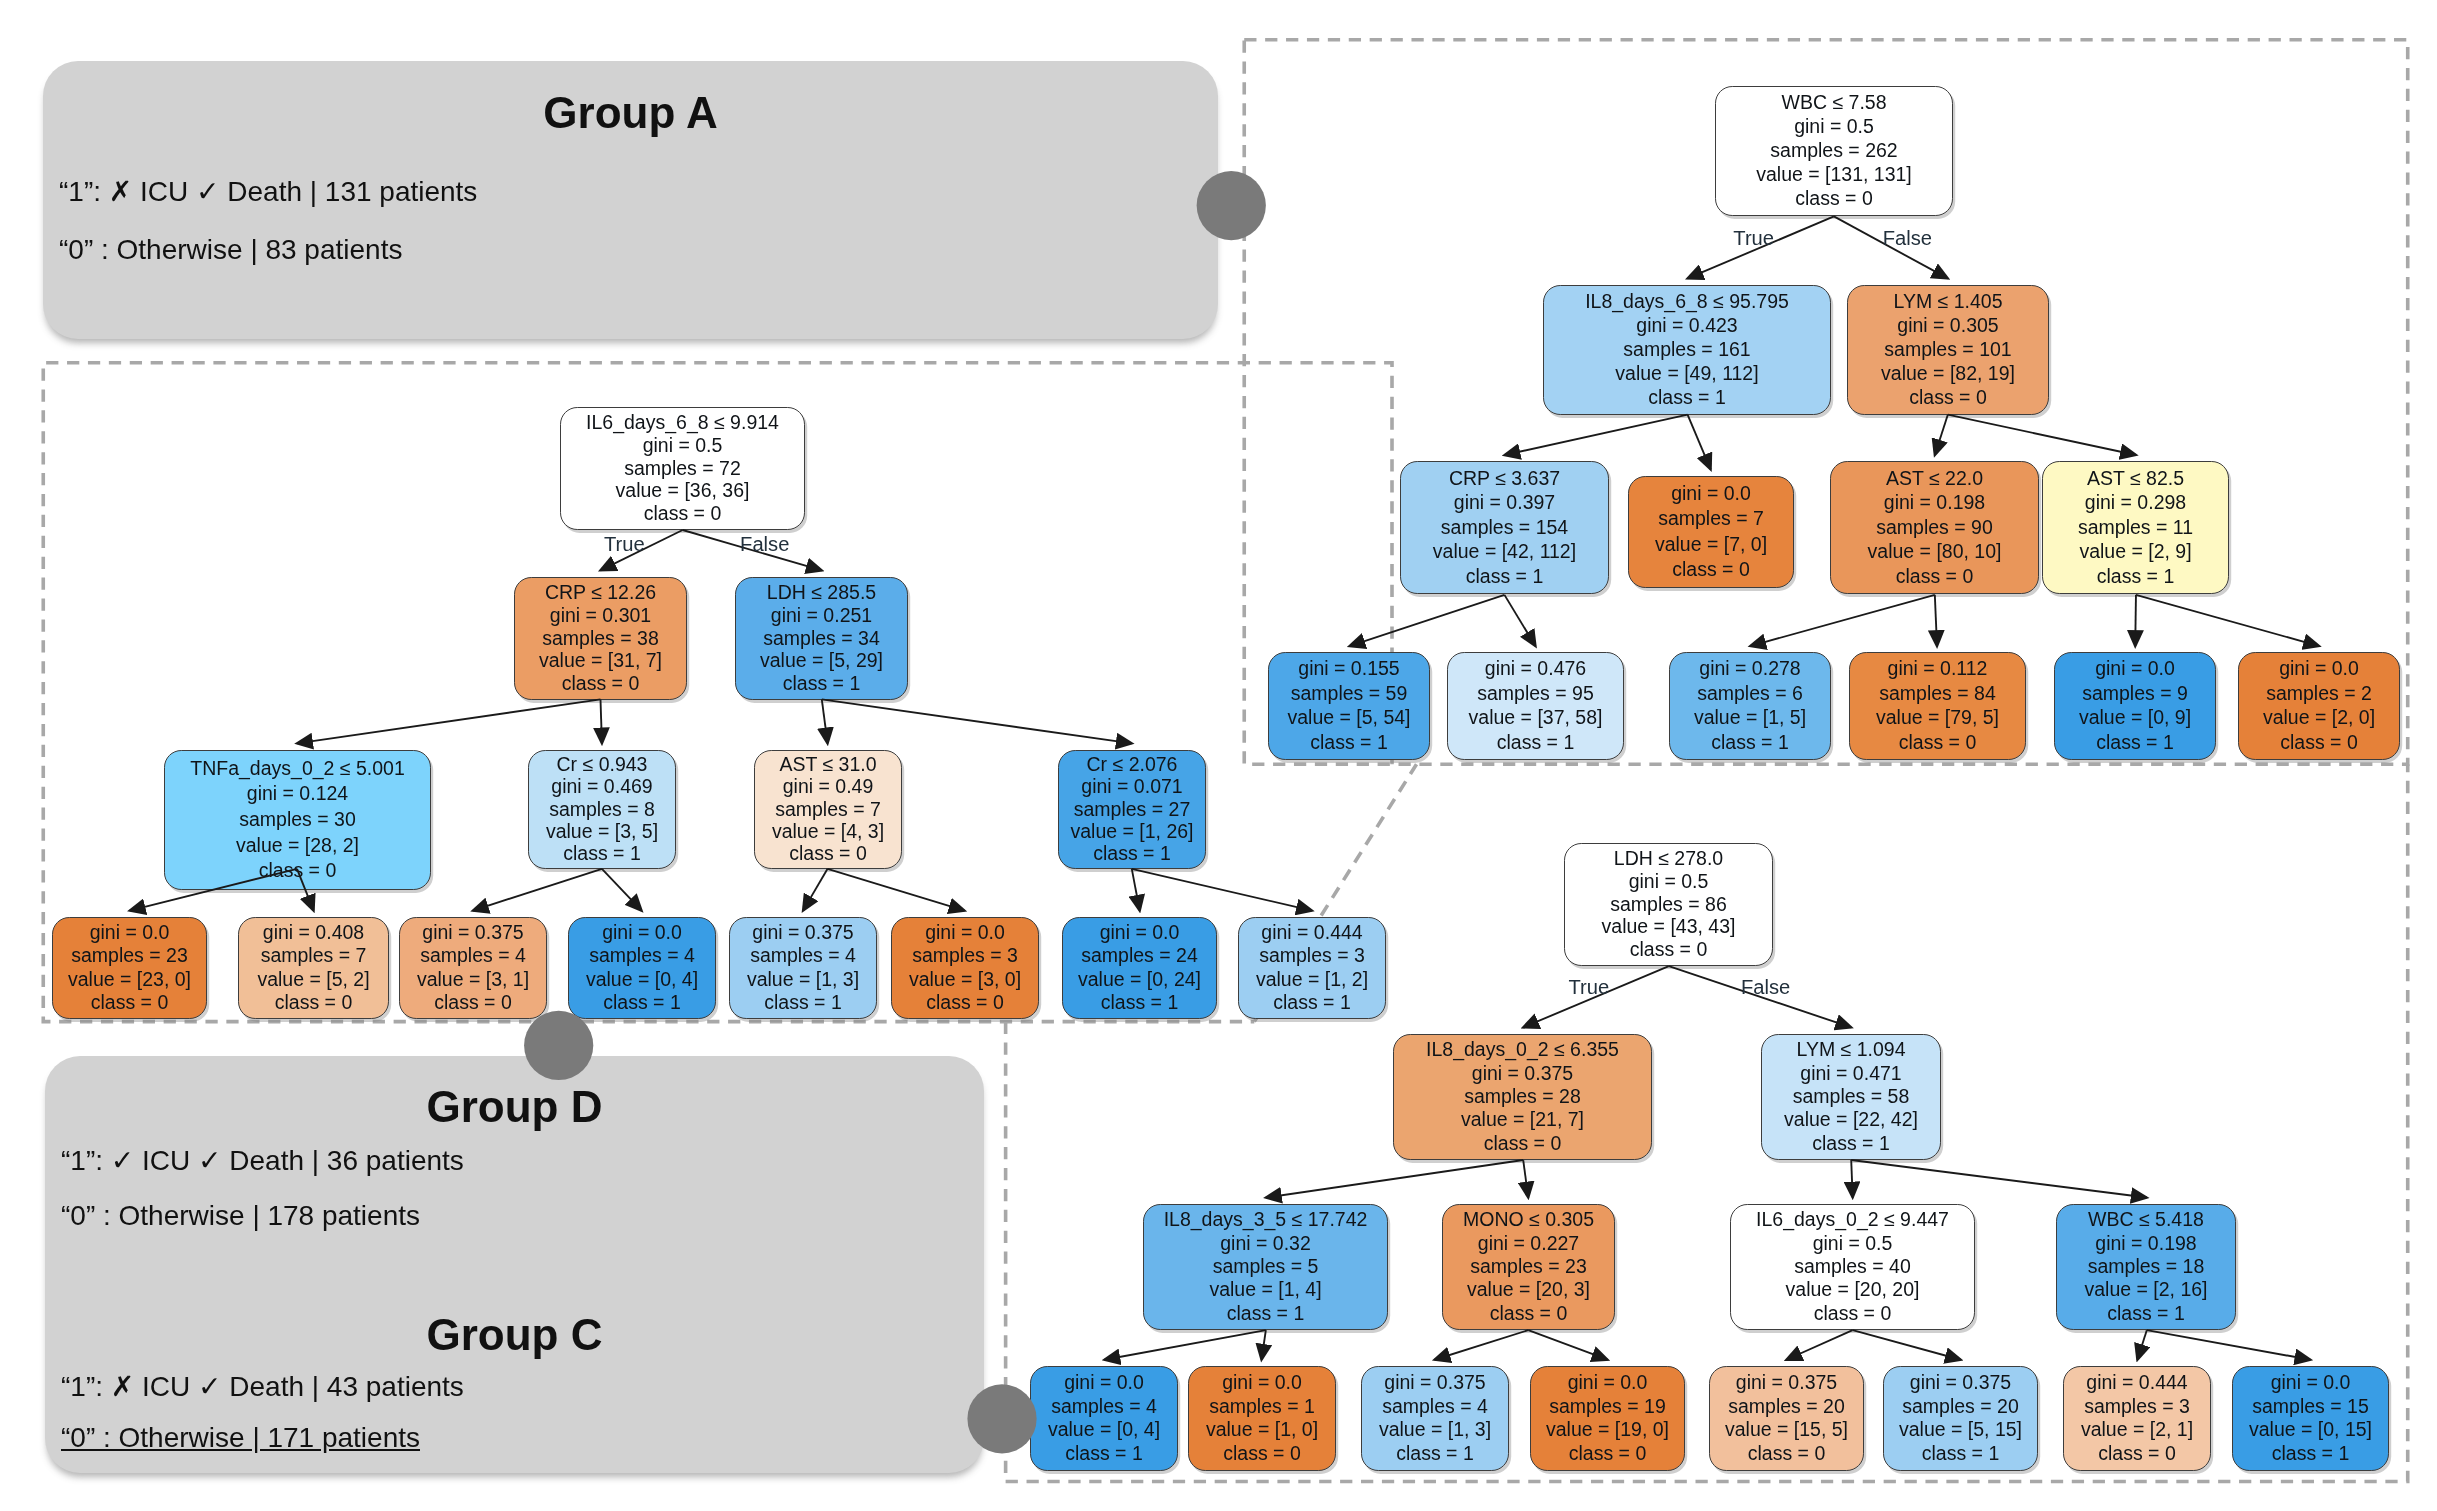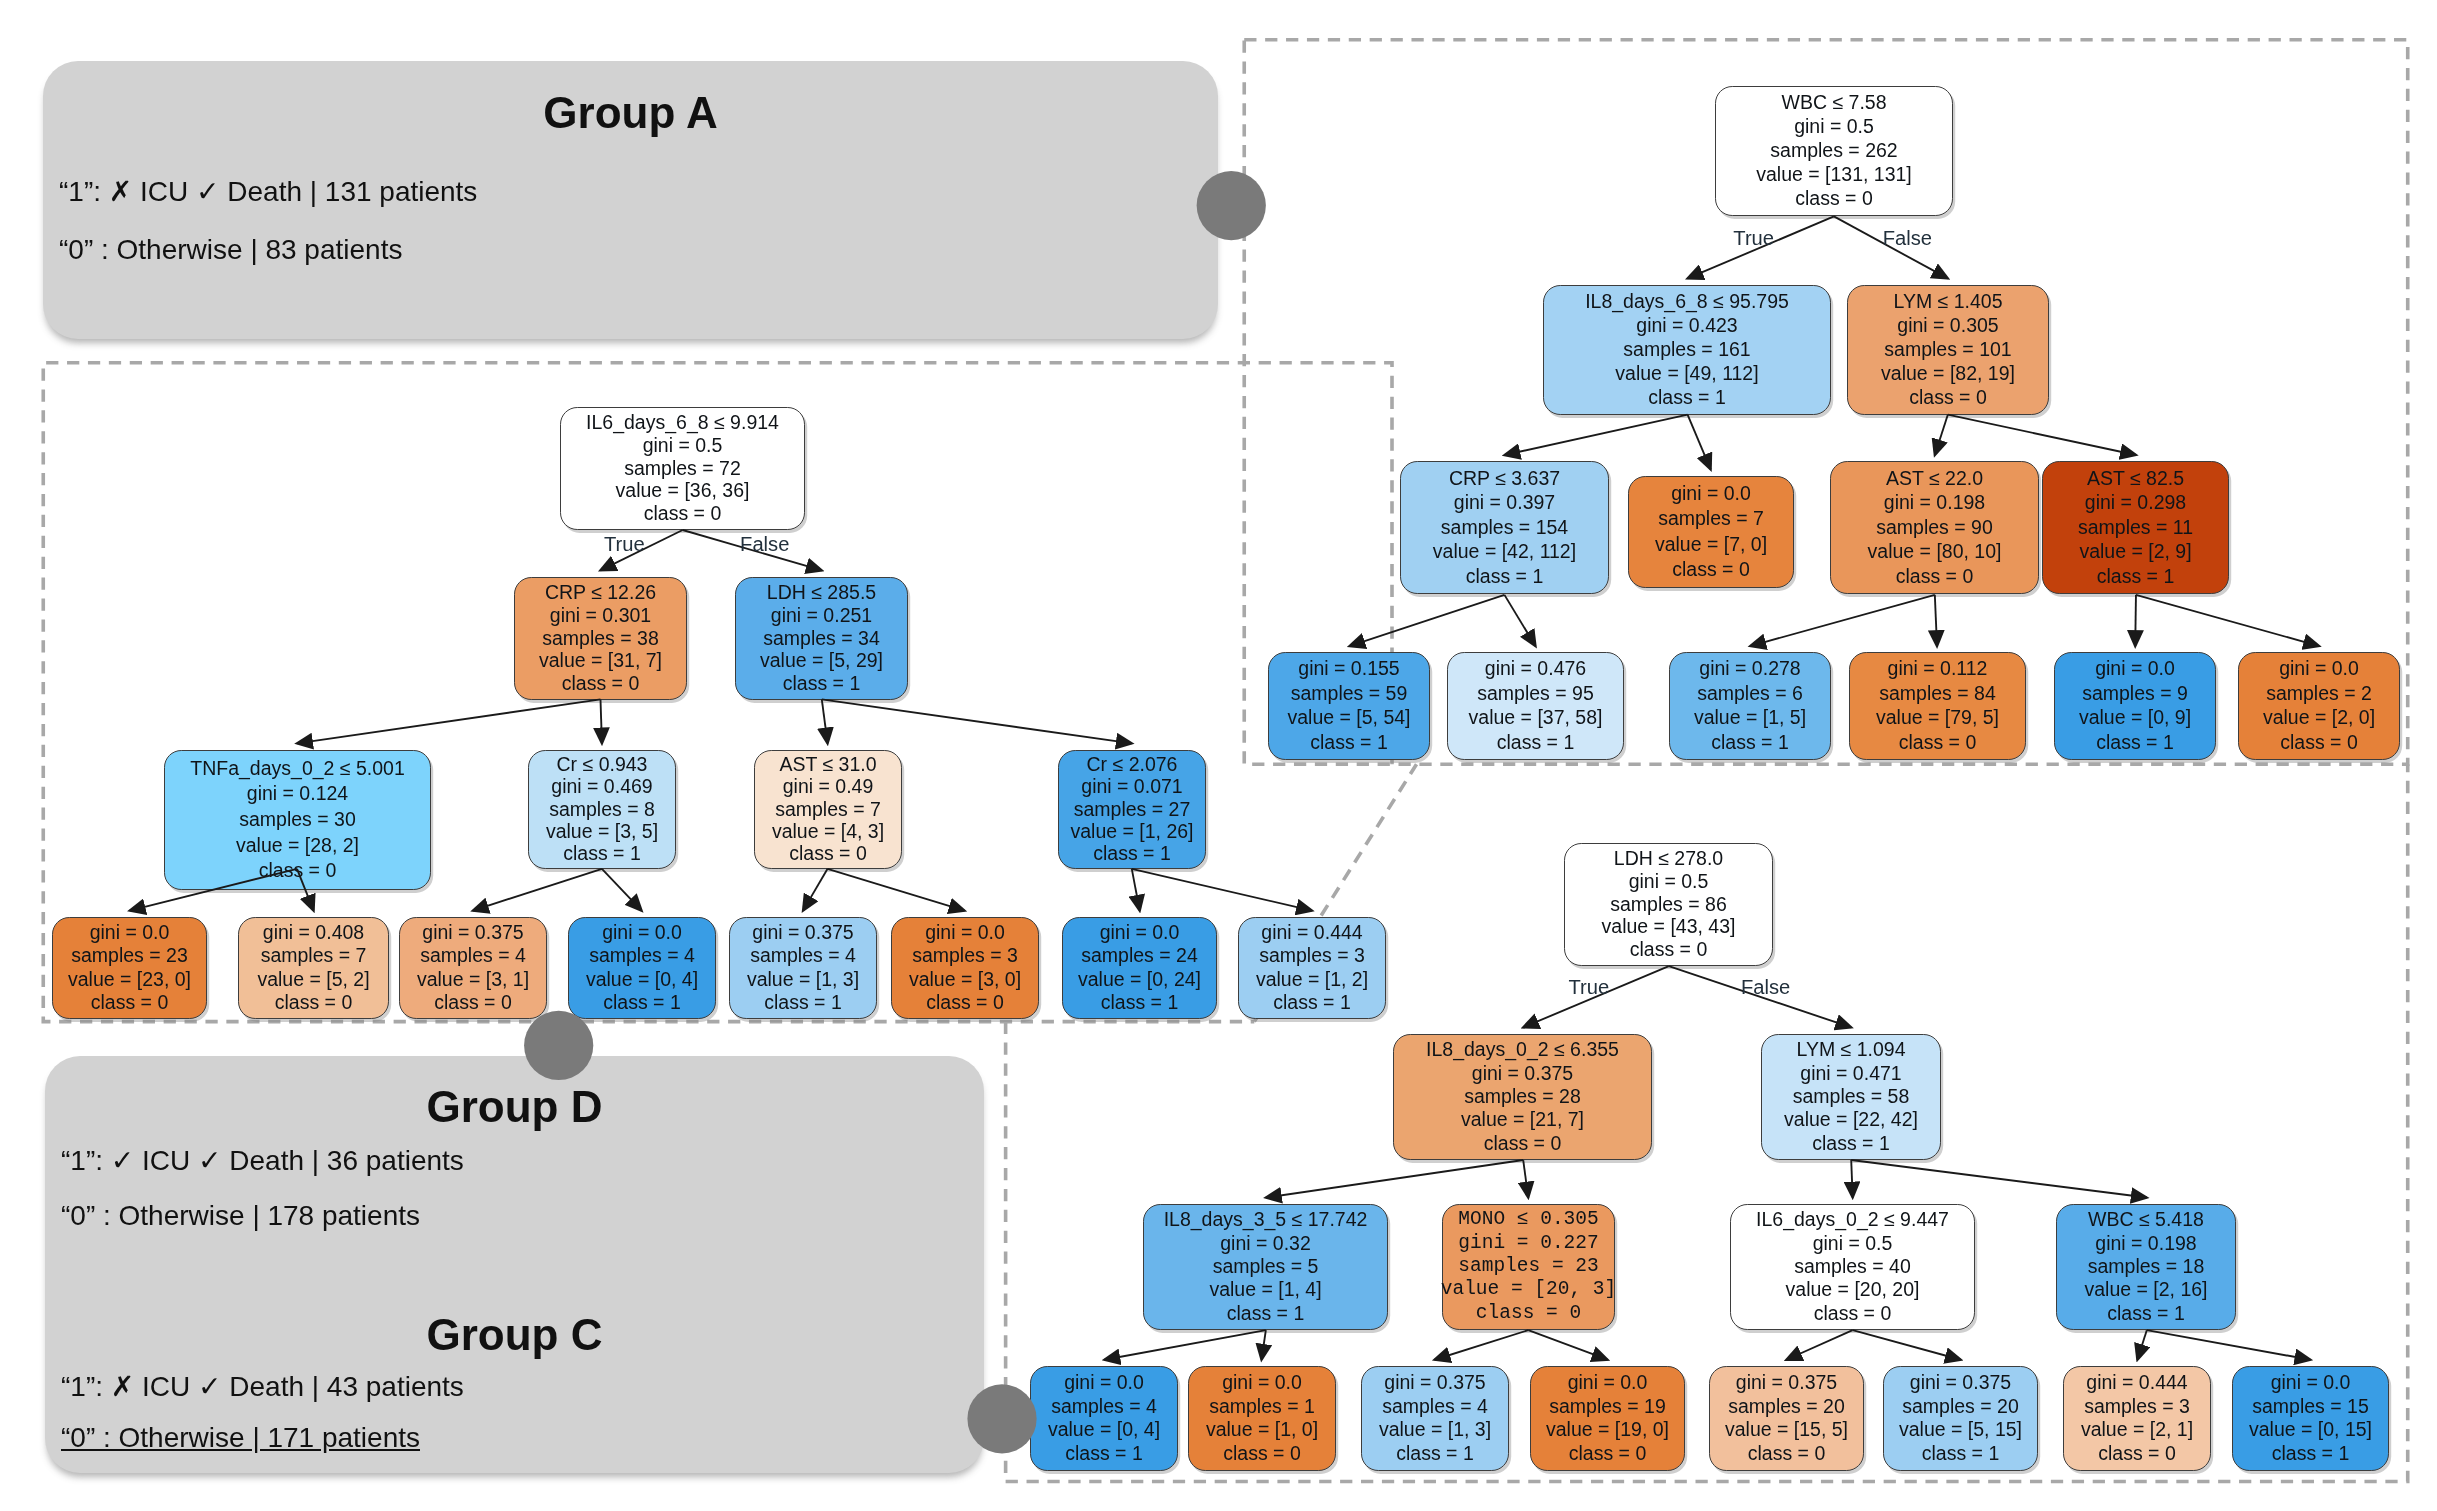--- a/index.html
+++ b/index.html
@@ -96,21 +96,21 @@
         <div class="node-line">value = [7, 0]</div>
         <div class="node-line">class = 0</div>
       </div>
       <div class="node" style="left: 1830px; top: 461px; width: 209px; height: 133px; background: rgb(233, 150, 90);">
         <div class="node-line">AST ≤ 22.0</div>
         <div class="node-line">gini = 0.198</div>
         <div class="node-line">samples = 90</div>
         <div class="node-line">value = [80, 10]</div>
         <div class="node-line">class = 0</div>
       </div>
-      <div class="node" style="left: 2042px; top: 461px; width: 187px; height: 133px; background: #c2410c;">
+      <div class="node" style="left: 2042px; top: 461px; width: 187px; height: 133px; background: #fef9c3;">
         <div class="node-line">AST ≤ 82.5</div>
         <div class="node-line">gini = 0.298</div>
         <div class="node-line">samples = 11</div>
         <div class="node-line">value = [2, 9]</div>
         <div class="node-line">class = 1</div>
       </div>
       <div class="node" style="left: 1268px; top: 652px; width: 162px; height: 108px; background: rgb(77, 167, 232);">
         <div class="node-line">gini = 0.155</div>
         <div class="node-line">samples = 59</div>
         <div class="node-line">value = [5, 54]</div>
@@ -268,21 +268,21 @@
         <div class="node-line">value = [22, 42]</div>
         <div class="node-line">class = 1</div>
       </div>
       <div class="node" style="left: 1143px; top: 1204px; width: 245px; height: 126px; background: rgb(106, 181, 235);">
         <div class="node-line">IL8_days_3_5 ≤ 17.742</div>
         <div class="node-line">gini = 0.32</div>
         <div class="node-line">samples = 5</div>
         <div class="node-line">value = [1, 4]</div>
         <div class="node-line">class = 1</div>
       </div>
-      <div class="node" style="left: 1442px; top: 1204px; width: 173px; height: 126px; background: rgb(234, 153, 95); font-family: Liberation Mono, monospace;">
+      <div class="node" style="left: 1442px; top: 1204px; width: 173px; height: 126px; background: rgb(234, 153, 95);">
         <div class="node-line">MONO ≤ 0.305</div>
         <div class="node-line">gini = 0.227</div>
         <div class="node-line">samples = 23</div>
         <div class="node-line">value = [20, 3]</div>
         <div class="node-line">class = 0</div>
       </div>
       <div class="node" style="left: 1730px; top: 1204px; width: 245px; height: 126px; background: rgb(255, 255, 255);">
         <div class="node-line">IL6_days_0_2 ≤ 9.447</div>
         <div class="node-line">gini = 0.5</div>
         <div class="node-line">samples = 40</div>

